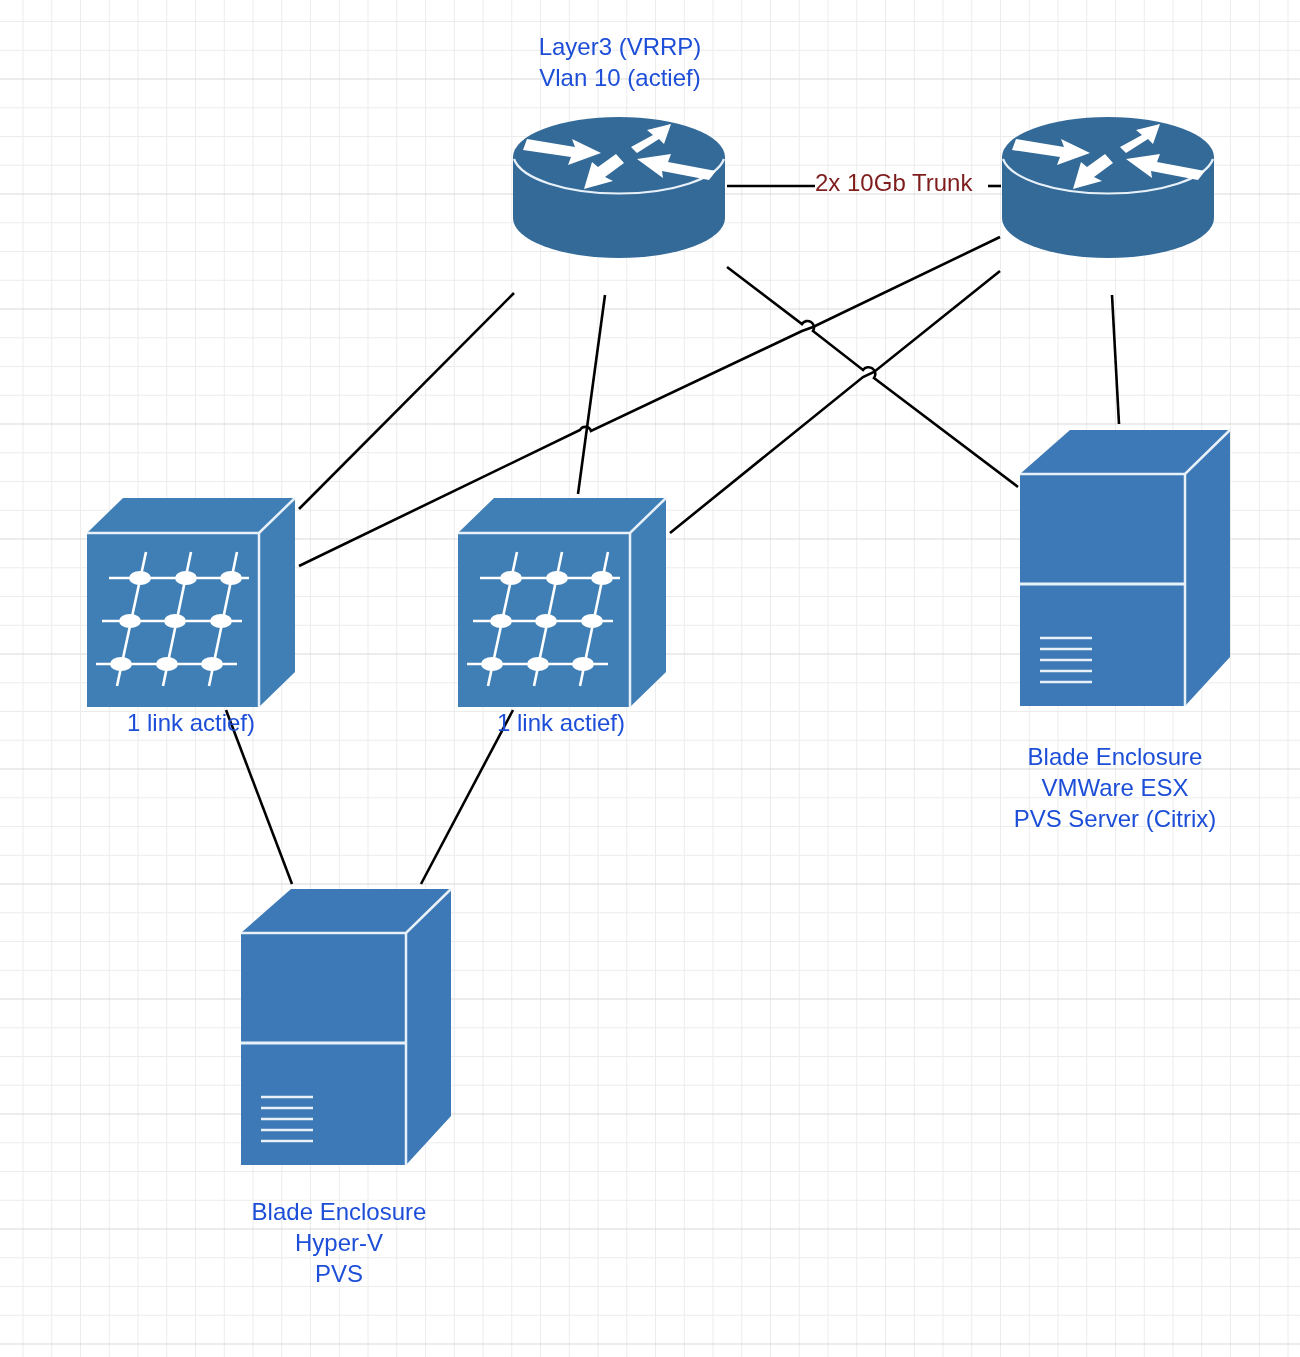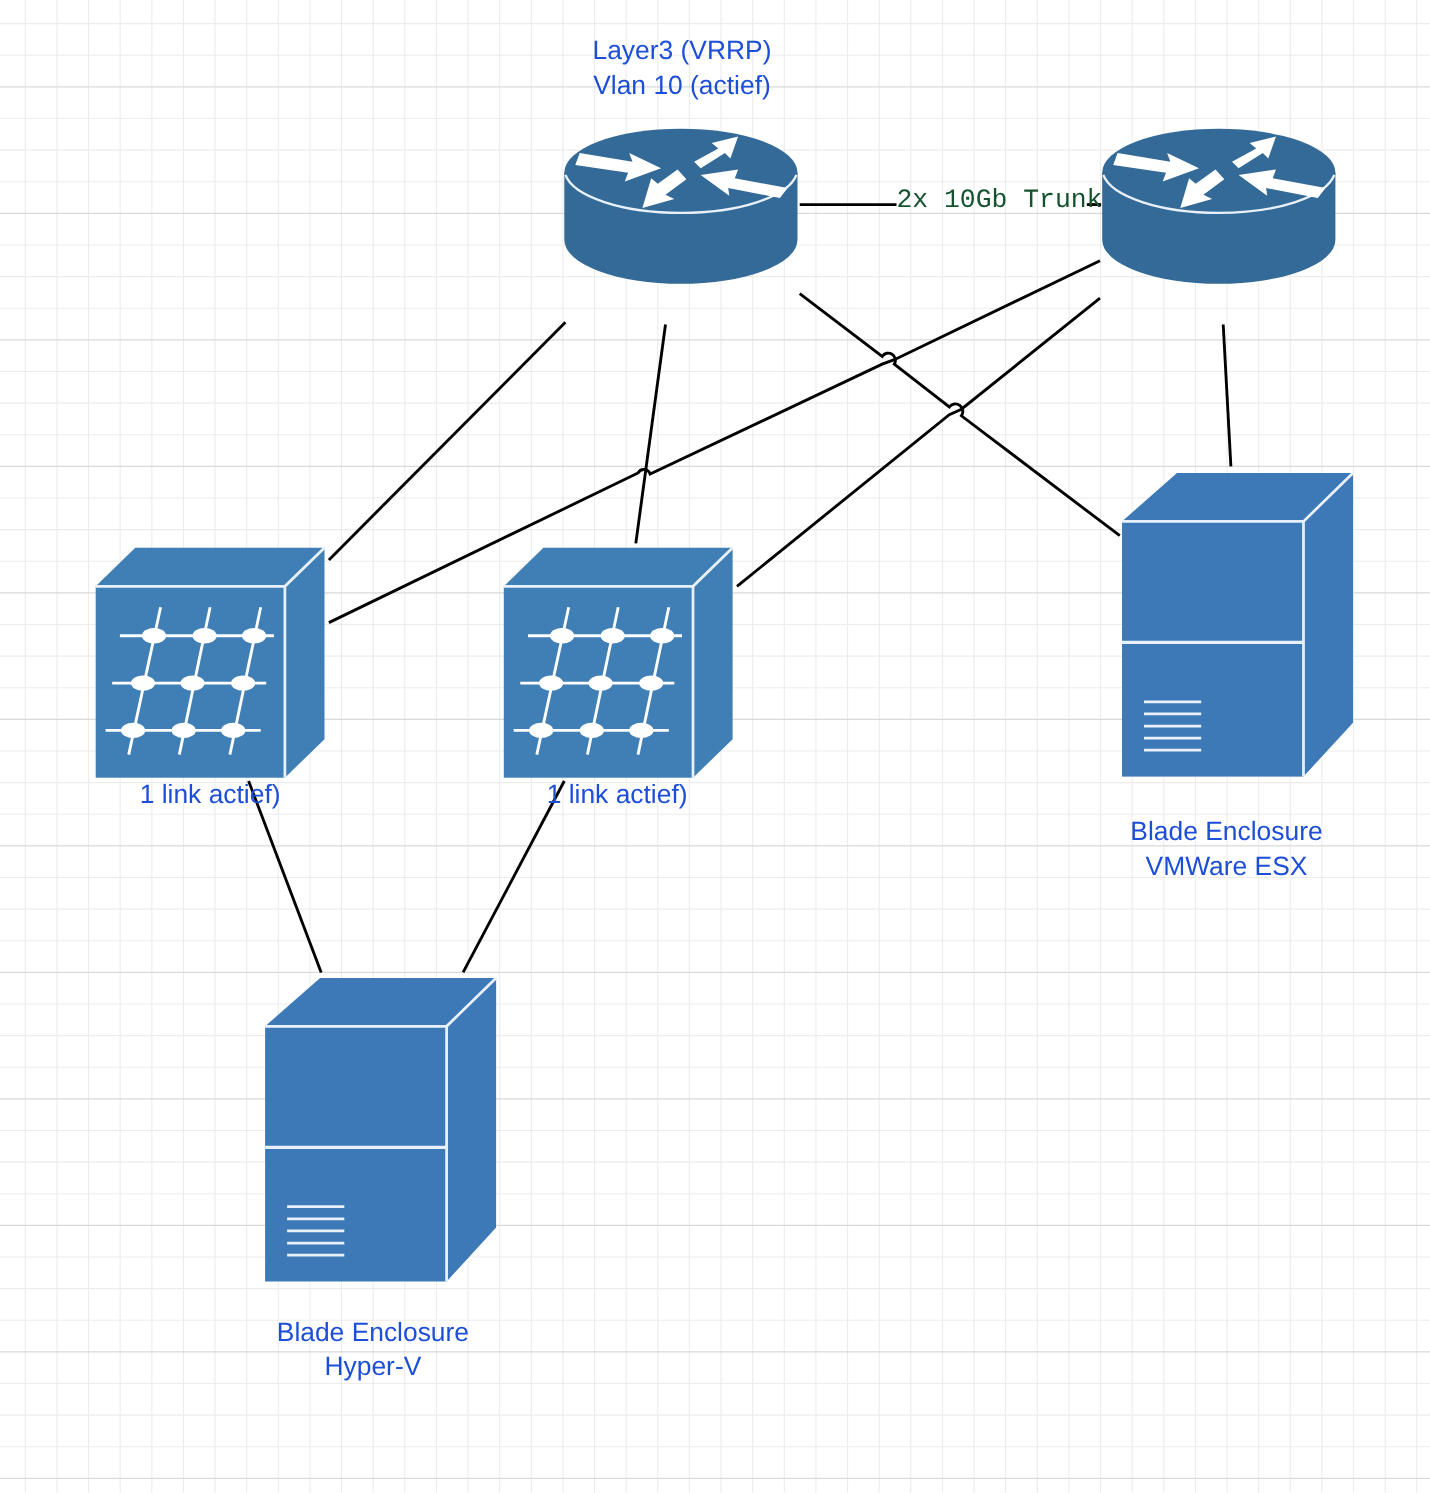--- a/index.html
+++ b/index.html
@@ -3,21 +3,21 @@
   <meta charset="utf-8">
   <style>
     html, body { margin: 0; padding: 0; background: #ffffff; }
     body { width: 1300px; height: 1357px; position: relative; overflow: hidden;
            font-family: "Liberation Sans", sans-serif; }
     #canvas { position: absolute; left: 0; top: 0; }
     .lbl { position: absolute; text-align: center; color: #1d4ed8; font-size: 24px; line-height: 31px;
            font-family: "Liberation Sans", sans-serif; white-space: nowrap; }
     .lbl div { display: block; }
     #trunk-label { position: absolute; left: 815px; top: 168px; font-size: 24px; line-height: 30px;
-                   color: #14532d; background: transparent; font-family: Liberation Mono, monospace; white-space: nowrap; }
+                   color: #7f1d1d; background: transparent; font-family: Liberation Sans, sans-serif; white-space: nowrap; }
   </style>
 <style>.router-fill{fill:#346a98;}.switch-fill{fill:#3f7fb5;}.server-fill{fill:#3d79b6;}</style></head>
 <body>
 
 <svg id="canvas" width="1300" height="1357" viewBox="0 0 1300 1357" xmlns="http://www.w3.org/2000/svg">
   <defs>
 
     <g id="router-shape">
       <path d="M0,40 L0,101 A106,40 0 0 0 212,101 L212,40 Z" class="router-fill"></path>
       <ellipse cx="106" cy="40" rx="106" ry="40" class="router-fill"></ellipse>
@@ -214,18 +214,20 @@
   <div>1 link actief)</div>
 </div>
 
 <div class="lbl" style="left:411px; top:707px; width:300px;">
   <div>1 link actief)</div>
 </div>
 
 <div class="lbl" style="left:965px; top:741px; width:300px;">
   <div>Blade Enclosure</div>
   <div>VMWare ESX</div>
+  <div>PVS Server (Citrix)</div>
 </div>
 
 <div class="lbl" style="left:139px; top:1196px; width:400px;">
   <div>Blade Enclosure</div>
   <div>Hyper-V</div>
+  <div>PVS</div>
 </div>
 
 </body></html>

